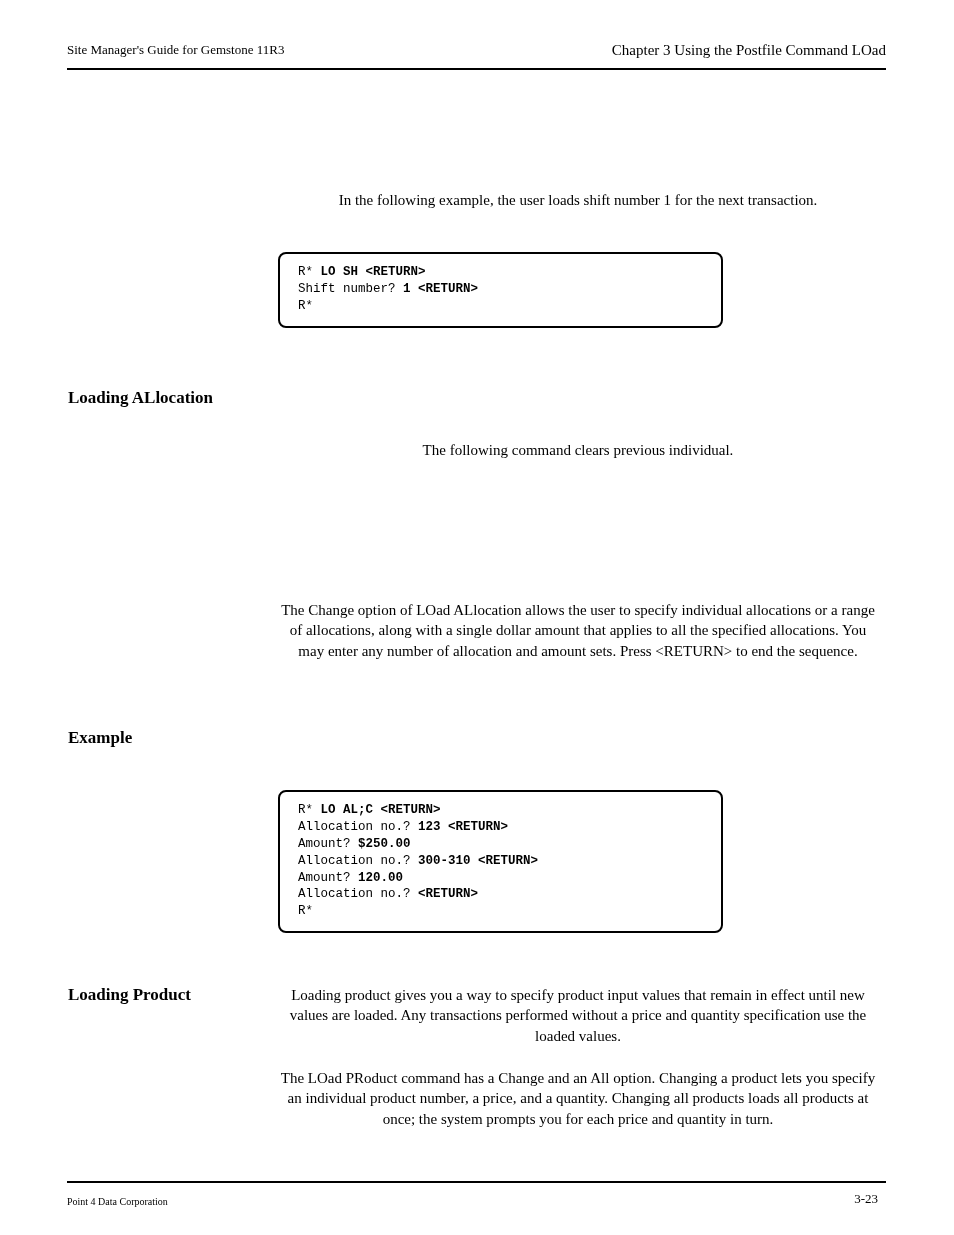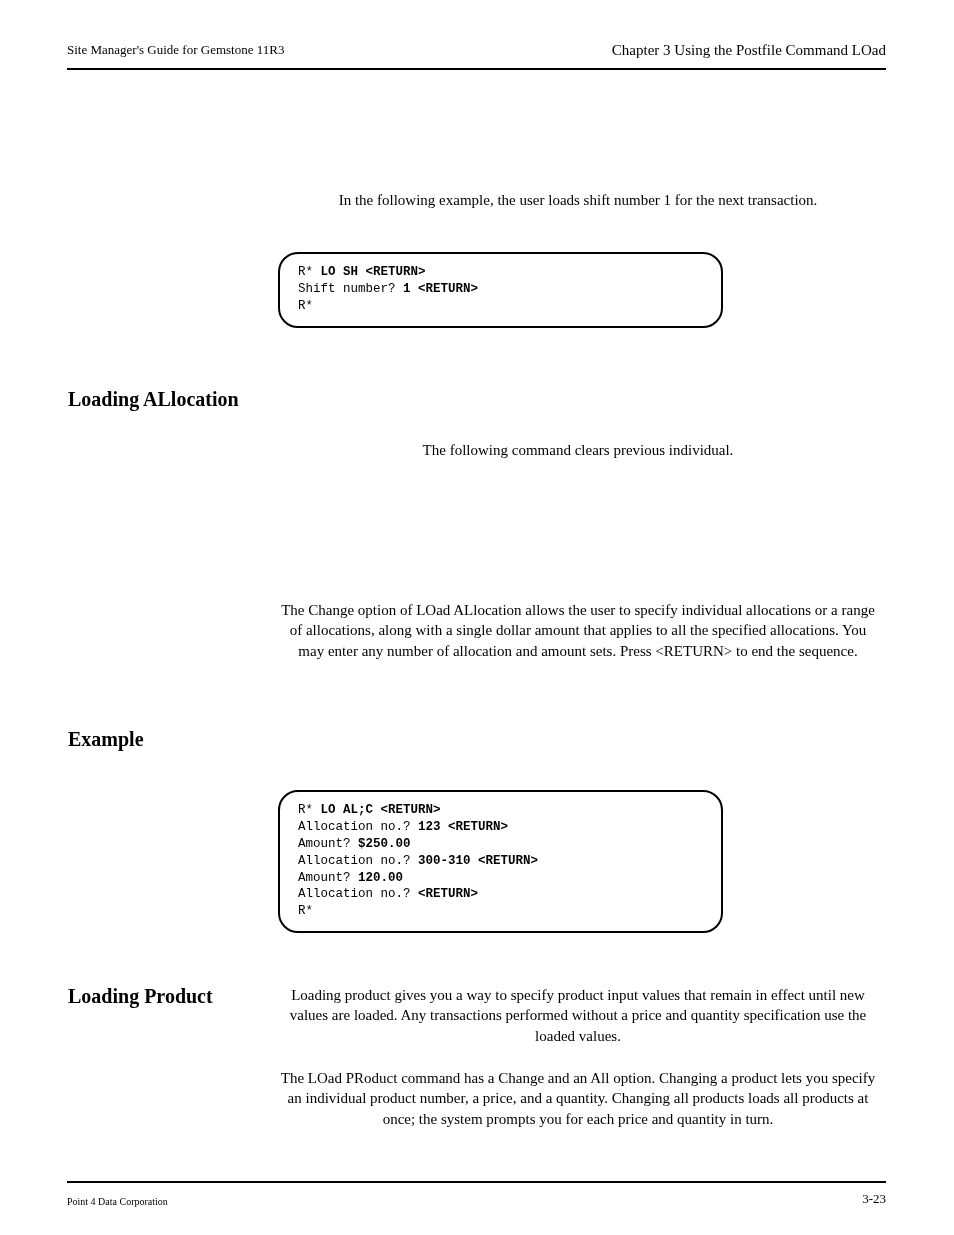--- a/index.html
+++ b/index.html
@@ -43,46 +43,46 @@
     text-align: right;
   }
   .footer-left {
     position: absolute;
     left: 67px;
     bottom: 28px;
     font-size: 10px;
   }
   .footer-right {
     position: absolute;
-    right: 68px;
+    right: 76px;
     bottom: 28px;
     font-size: 13px;
     text-align: right;
   }
 
   .body-text {
     position: absolute;
     left: 278px;
     width: 600px;
     font-size: 15px;
     line-height: 1.35;
     text-align: center;
   }
   .side-label {
     position: absolute;
     left: 68px;
-    font-size: 20px;
+    font-size: 17px;
     font-weight: bold;
   }
   .term-box {
     position: absolute;
     left: 278px;
     width: 445px;
     border: 2px solid #000;
-    border-radius: 20px;
+    border-radius: 8px;
     padding: 10px 18px 11px 18px;
     font-family: "Courier New", Courier, monospace;
     font-size: 12.5px;
     line-height: 1.35;
     white-space: pre;
     box-sizing: border-box;
   }
   .term-box .b { font-weight: bold; }
 </style>
 </head>

